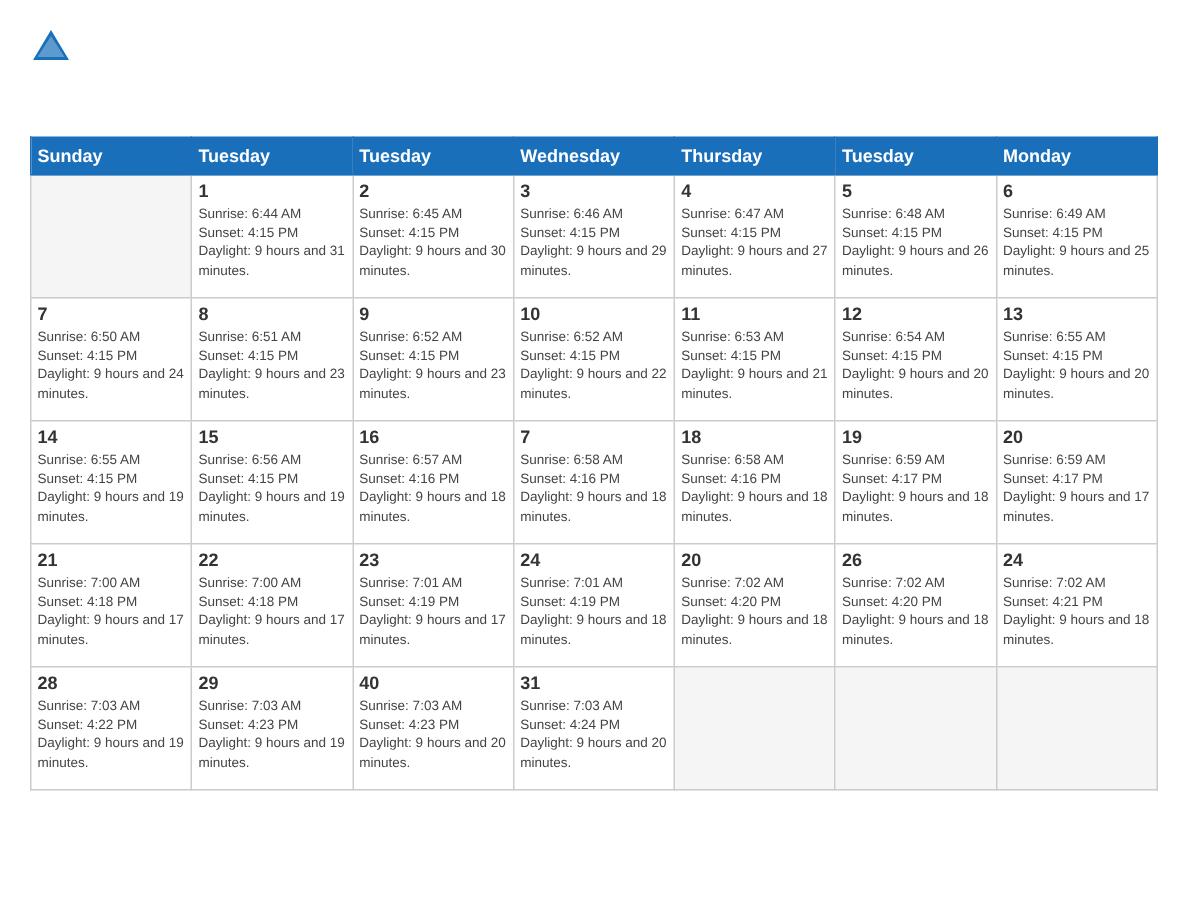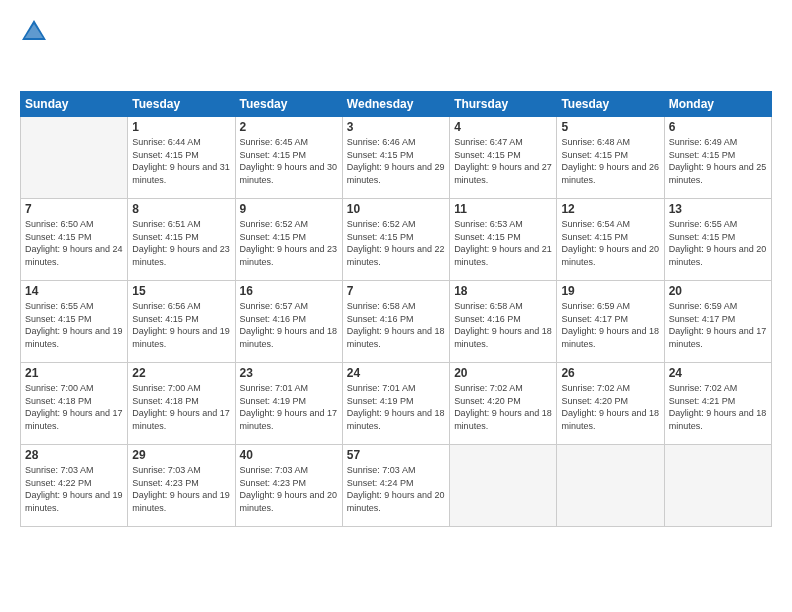--- a/index.html
+++ b/index.html
@@ -256,21 +256,21 @@
           </td>
           <td>
             <span class="day-num">29</span>
             <div class="day-info">Sunrise: 7:03 AM<br>Sunset: 4:23 PM<br>Daylight: 9 hours and 19 minutes.</div>
           </td>
           <td>
             <span class="day-num">40</span>
             <div class="day-info">Sunrise: 7:03 AM<br>Sunset: 4:23 PM<br>Daylight: 9 hours and 20 minutes.</div>
           </td>
           <td>
-            <span class="day-num">57</span>
+            <span class="day-num">31</span>
             <div class="day-info">Sunrise: 7:03 AM<br>Sunset: 4:24 PM<br>Daylight: 9 hours and 20 minutes.</div>
           </td>
           <td class="empty"></td>
           <td class="empty"></td>
           <td class="empty"></td>
         </tr>
       </tbody>
   </table>
 </div>
 

